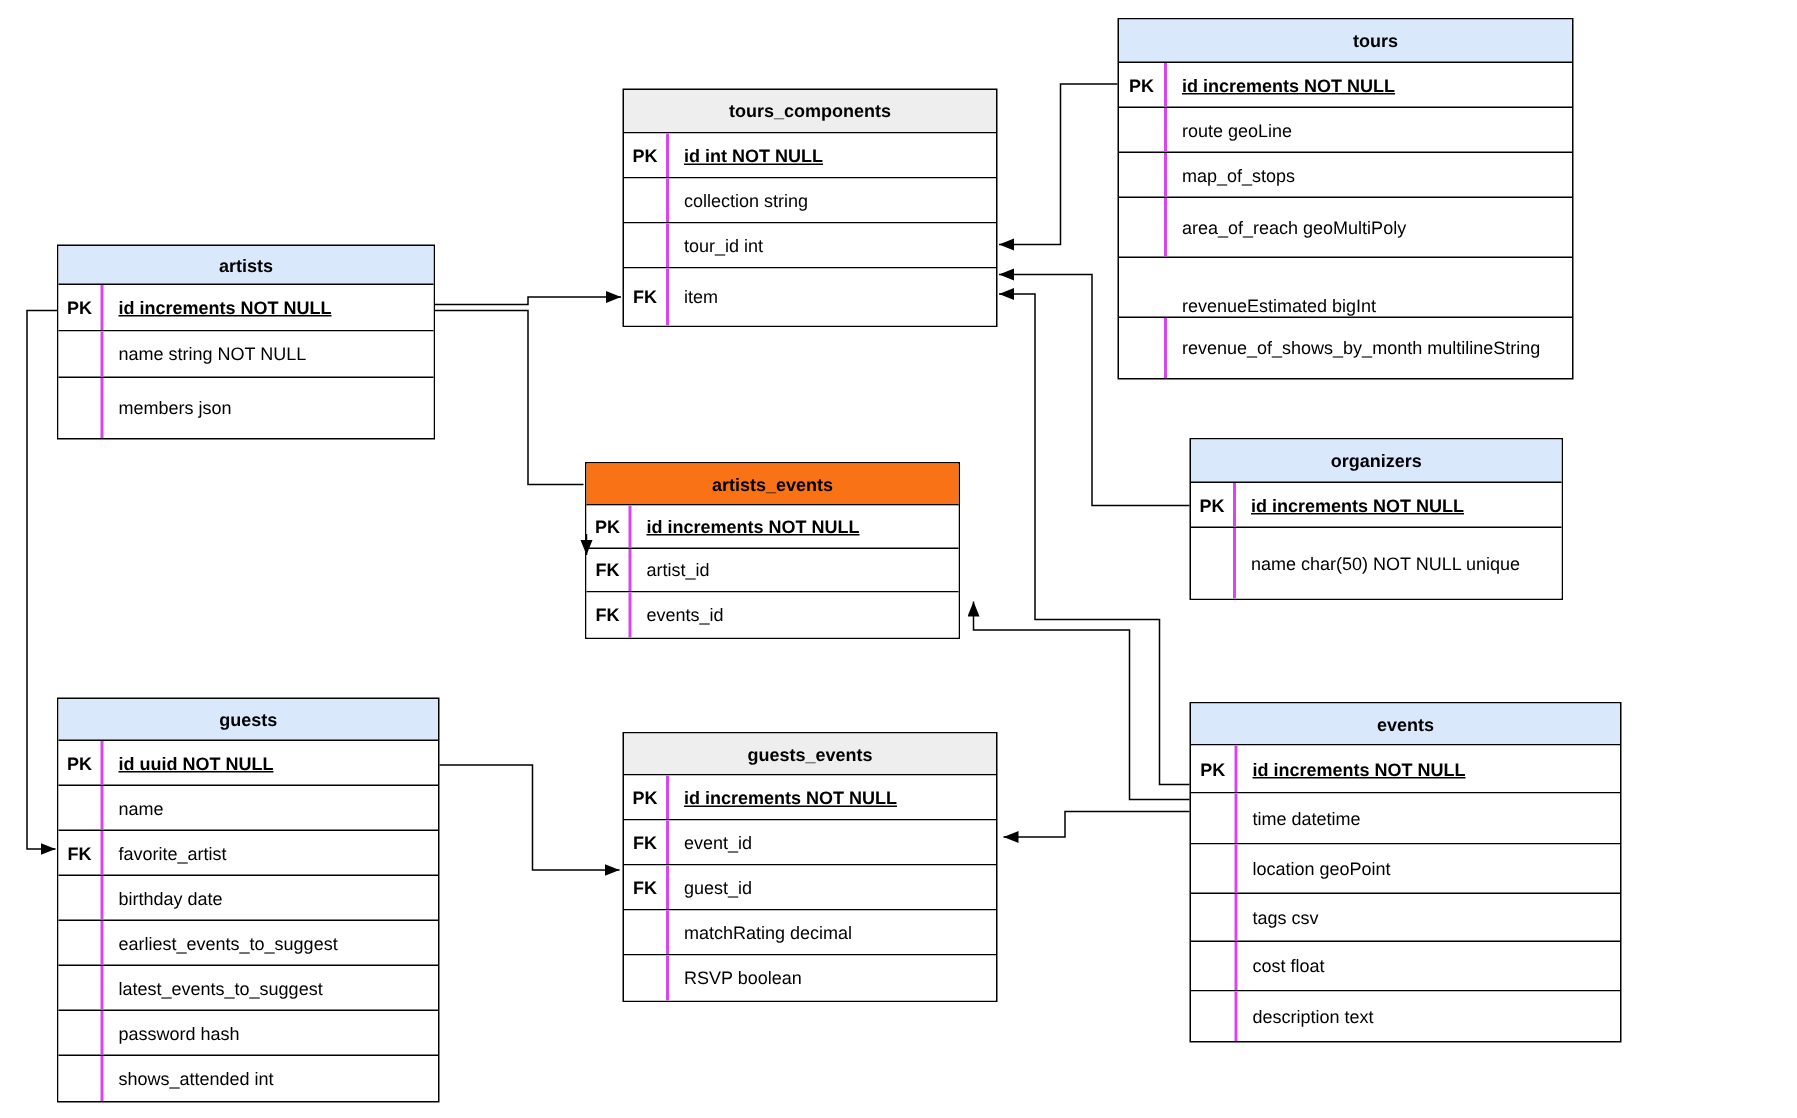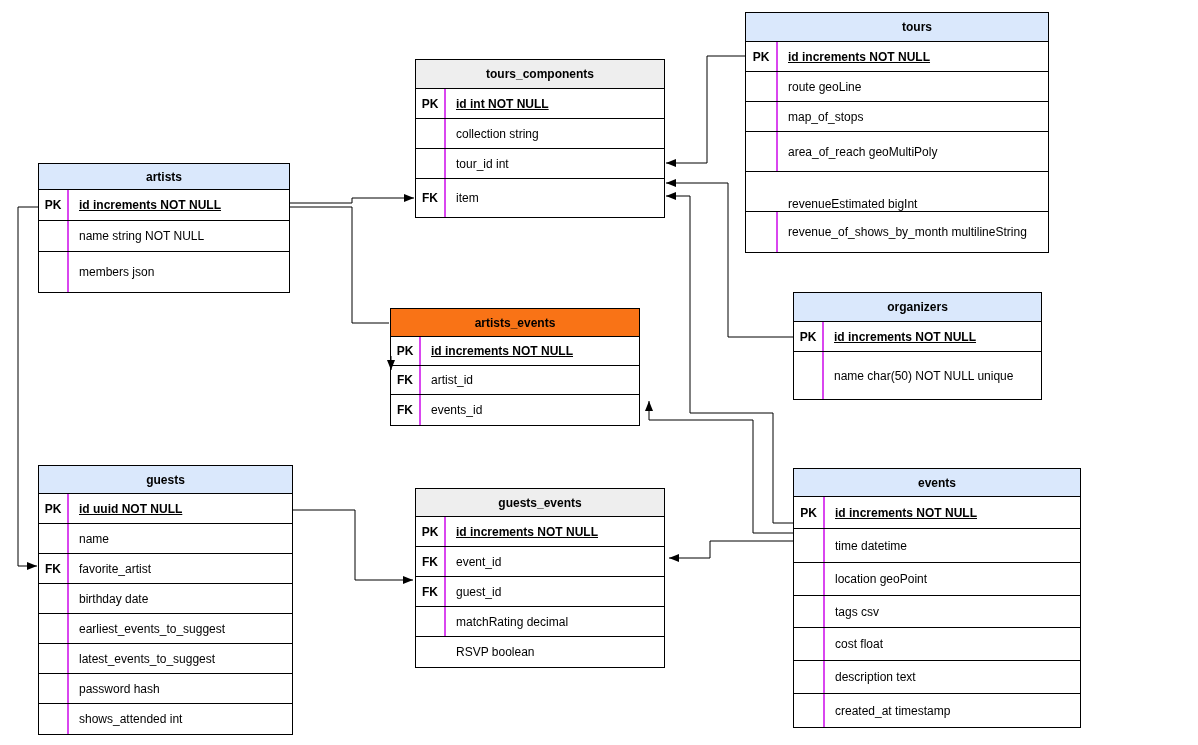--- a/index.html
+++ b/index.html
@@ -186,21 +186,21 @@
         <div class="erd-field">event_id</div>
       </div>
       <div class="erd-row" style="height: 30px;">
         <div class="erd-key" style="width: 30px;">FK</div>
         <div class="erd-field">guest_id</div>
       </div>
       <div class="erd-row" style="height: 30px;">
         <div class="erd-key" style="width: 30px;"></div>
         <div class="erd-field">matchRating decimal</div>
       </div>
-      <div class="erd-row" style="height: 30px; align-items: center;">
+      <div class="erd-row" style="height: 30px;">
         <div class="erd-key" style="width: 30px;"></div>
         <div class="erd-field">RSVP boolean</div>
       </div>
     </div>
     <div class="erd-table" style="left: 793px; top: 468px; width: 288px;">
       <div class="erd-header" style="height: 28px; background: rgb(218, 232, 252);">events</div>
       <div class="erd-row" style="height: 32px;">
         <div class="erd-key" style="width: 31px;">PK</div>
         <div class="erd-field pk">id increments NOT NULL</div>
       </div>
@@ -217,18 +217,14 @@
         <div class="erd-field">tags csv</div>
       </div>
       <div class="erd-row" style="height: 33px; justify-content: center;">
         <div class="erd-key" style="width: 31px;"></div>
         <div class="erd-field">cost float</div>
       </div>
       <div class="erd-row" style="height: 33px;">
         <div class="erd-key" style="width: 31px;"></div>
         <div class="erd-field">description text</div>
       </div>
-      <div class="erd-row" style="height: 33px;">
-        <div class="erd-key" style="width: 31px;"></div>
-        <div class="erd-field">created_at timestamp</div>
-      </div>
     </div>
   </div>
 
 </body></html>

